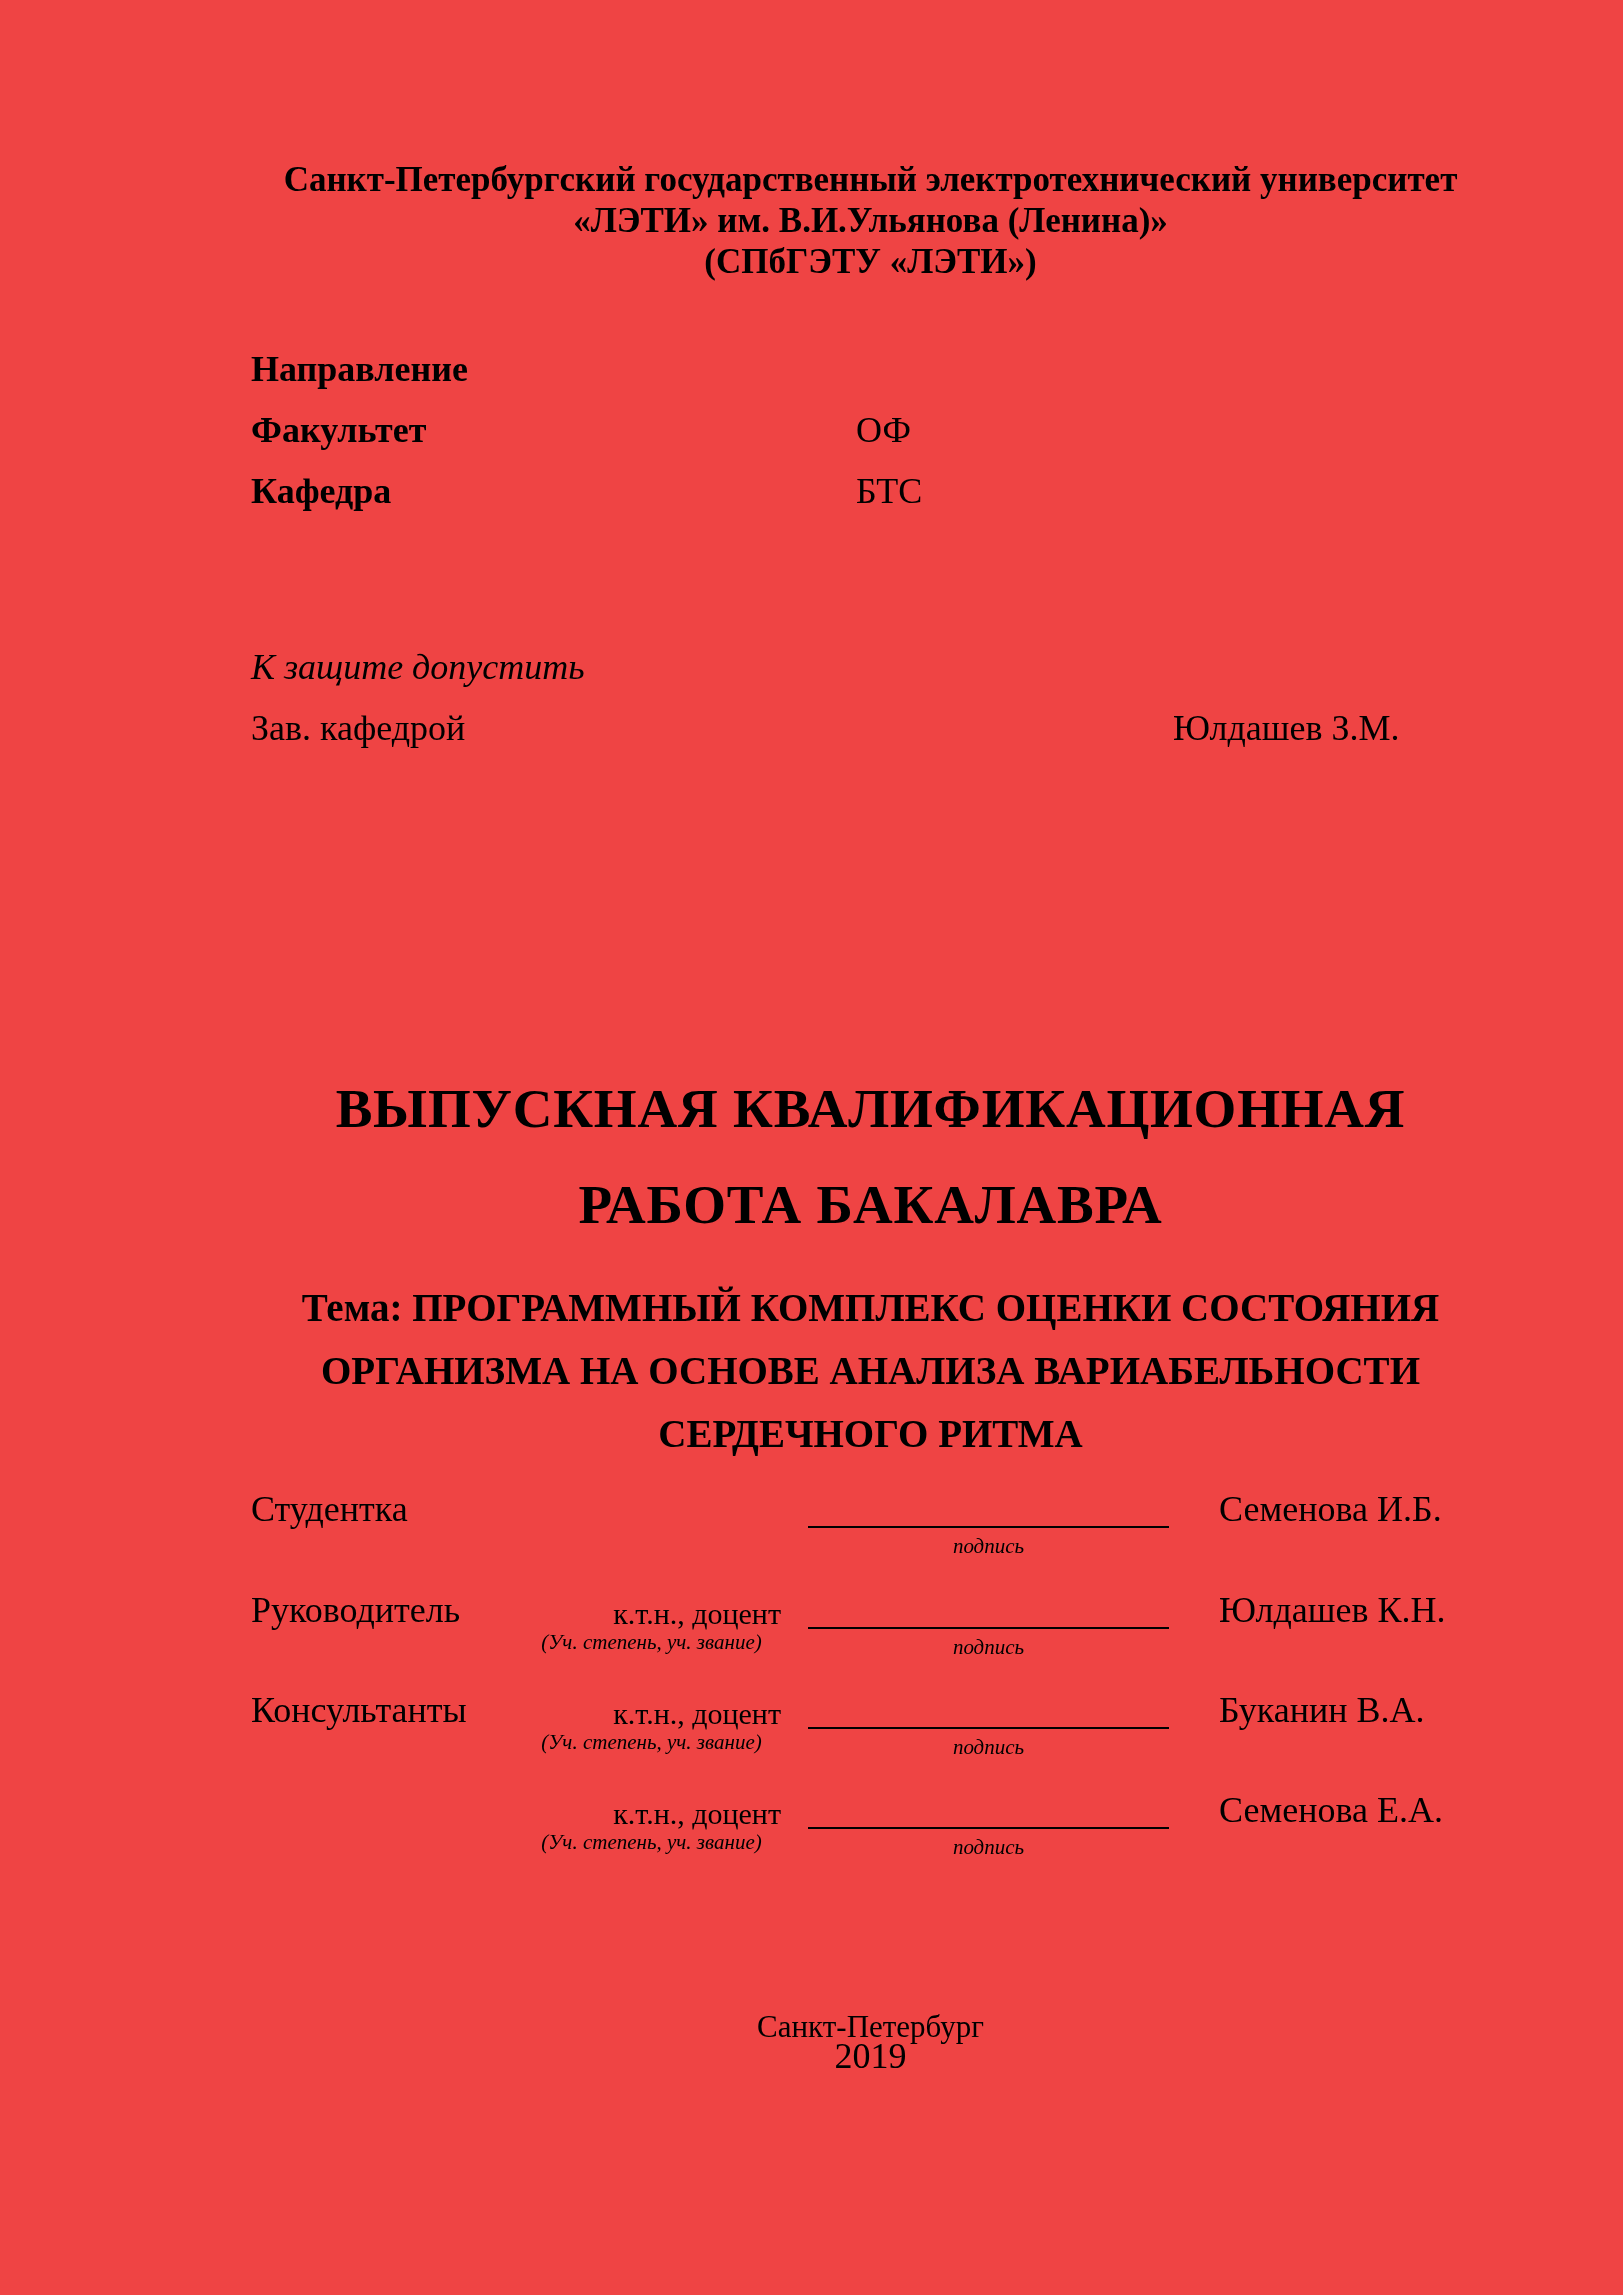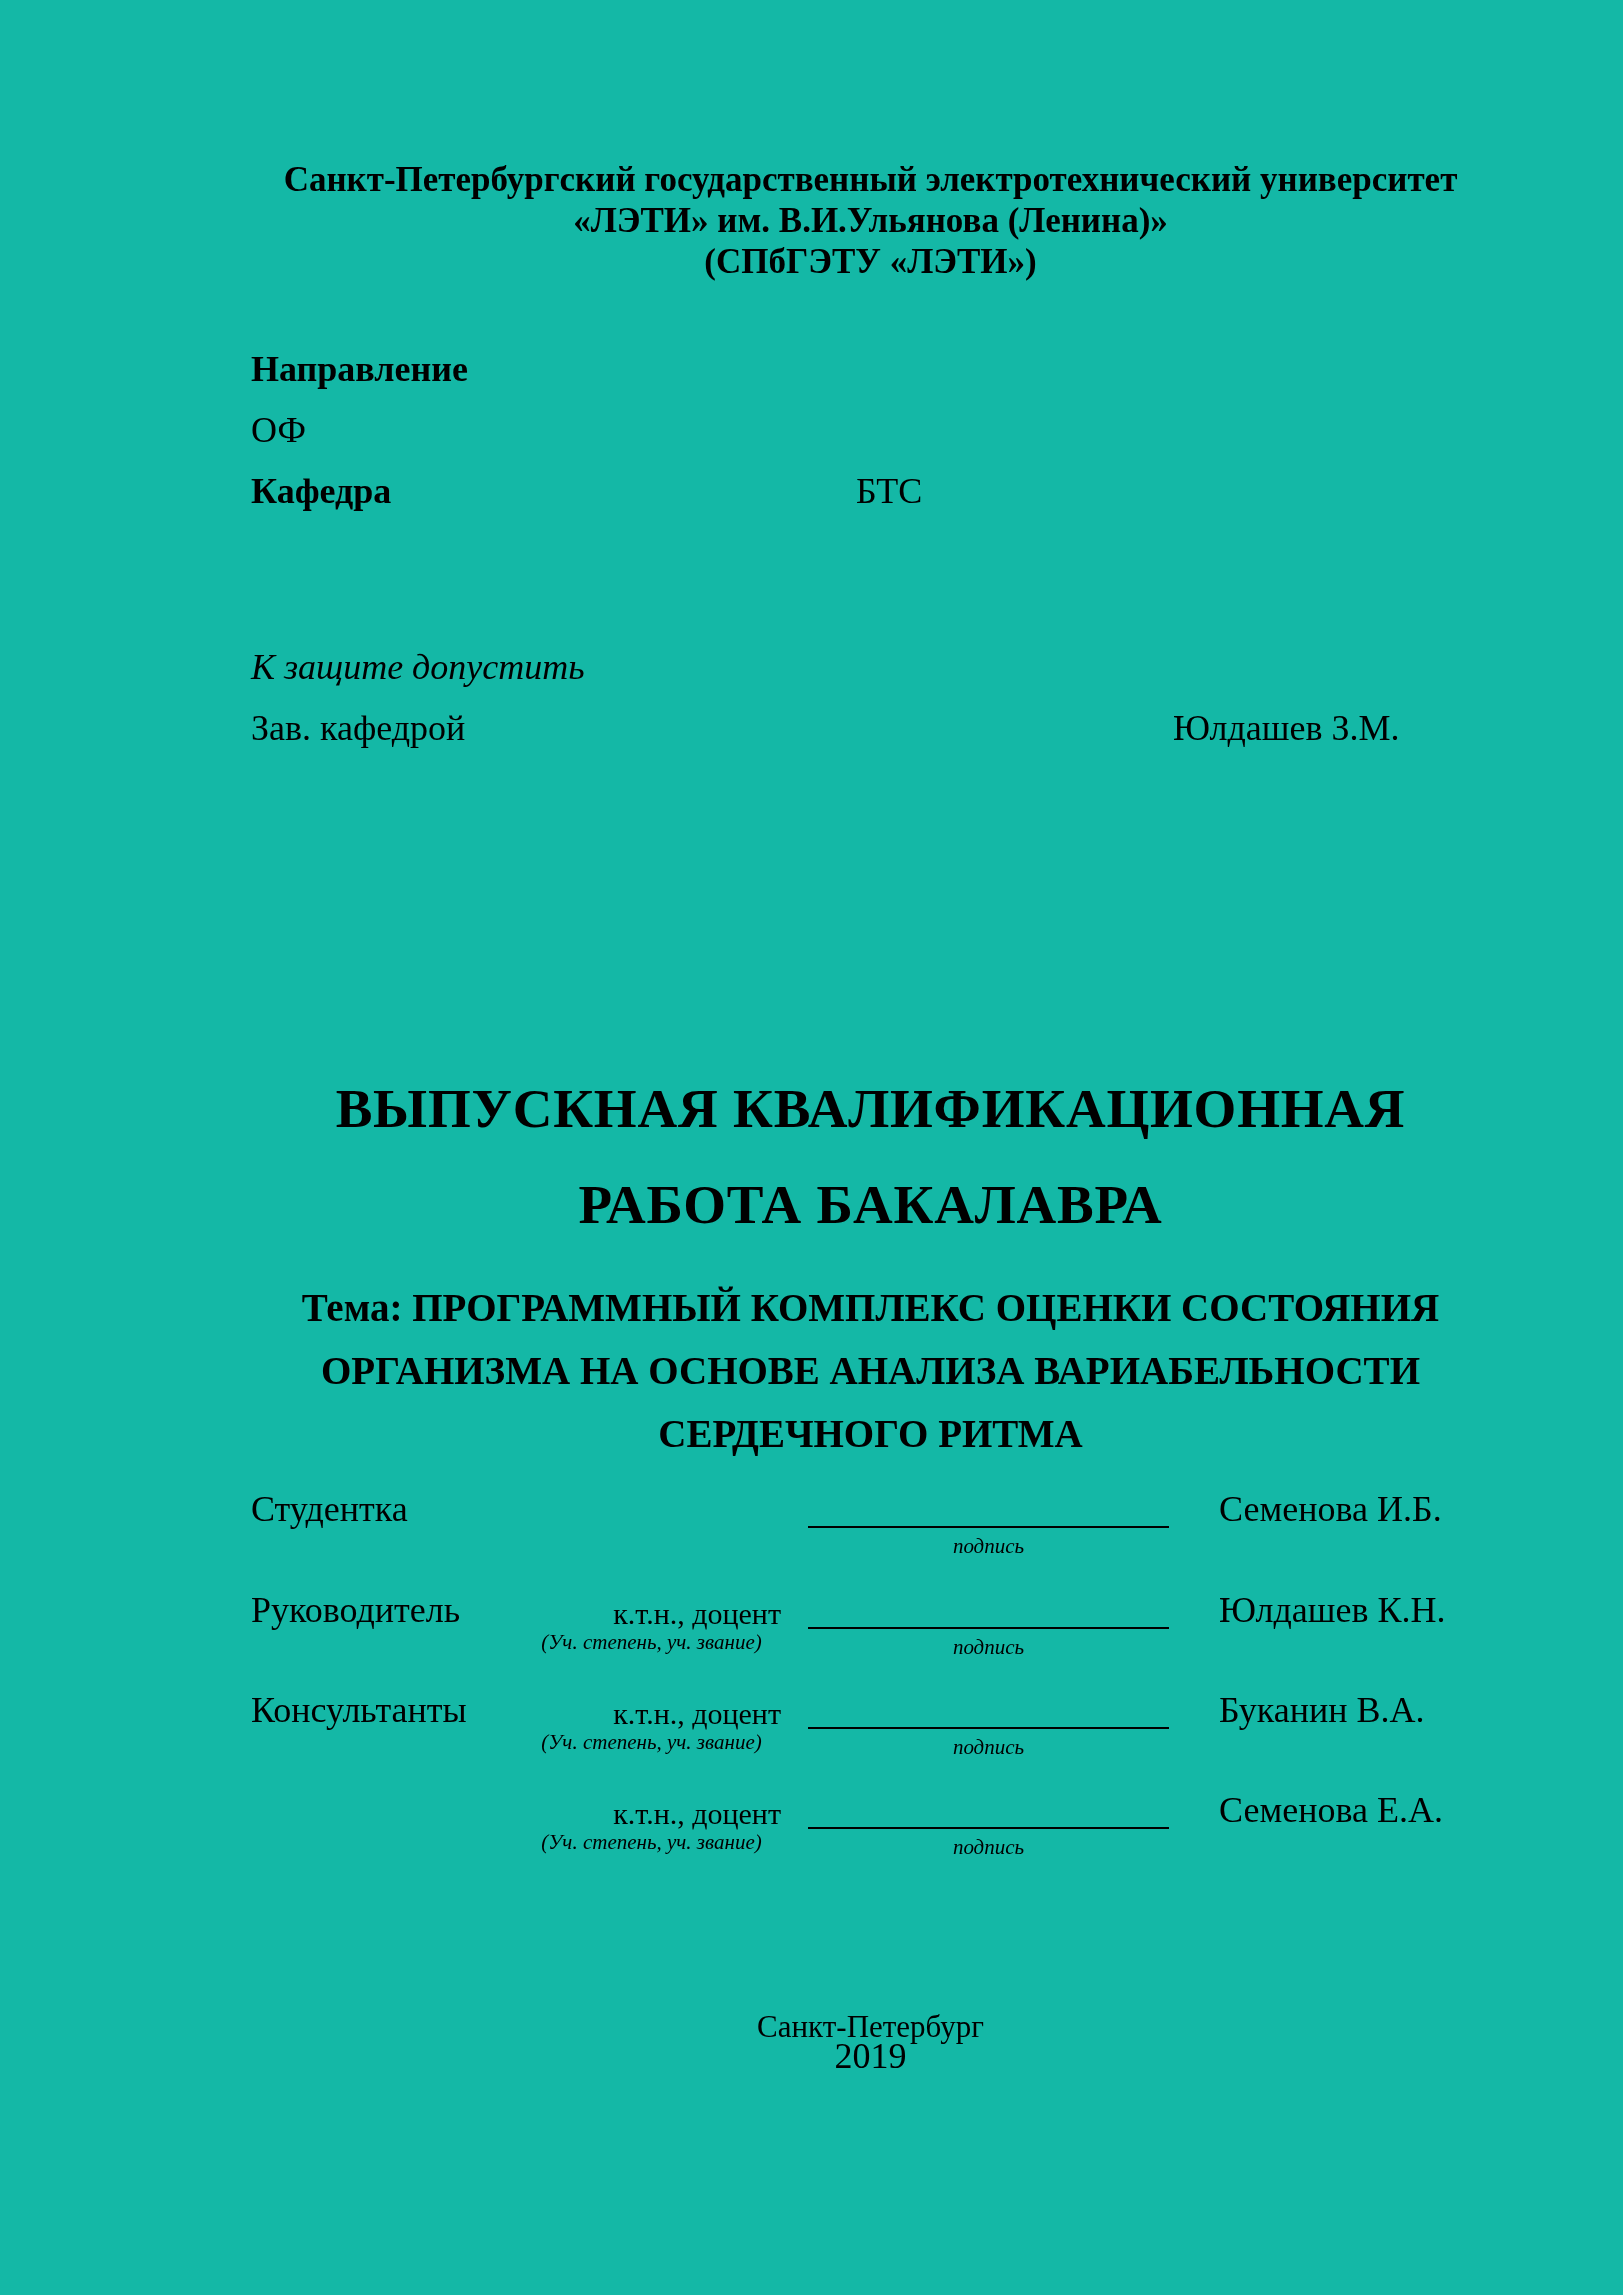--- a/index.html
+++ b/index.html
@@ -1,20 +1,20 @@
 <!DOCTYPE html>
 <html style="font-size:12.6px"><head>
 <meta charset="utf-8">
 <style>
   html, body { margin: 0; padding: 0; background: #ffffff; }
   .page {
     position: relative;
     width: 1623px;
     height: 2295px;
-    background: #14b8a6;
+    background: #ef4444;
     color: #000000;
     font-family: "Liberation Serif", "DejaVu Serif", serif;
     overflow: hidden;
   }
   .centered-block {
     position: absolute;
     left: 251px;
     right: 133px;
     text-align: center;
   }
@@ -126,20 +126,21 @@
     <div>Санкт-Петербургский государственный электротехнический университет</div>
     <div>«ЛЭТИ» им. В.И.Ульянова (Ленина)»</div>
     <div>(СПбГЭТУ «ЛЭТИ»)</div>
   </div>
 
   <div class="info-section">
     <div class="info-row">
       <div class="info-label">Направление</div>
     </div>
     <div class="info-row">
+      <div class="info-label">Факультет</div>
       <div class="info-value">ОФ</div>
     </div>
     <div class="info-row">
       <div class="info-label">Кафедра</div>
       <div class="info-value">БТС</div>
     </div>
   </div>
 
   <div class="approval-section">
     <div class="admit-phrase">К защите допустить</div>

